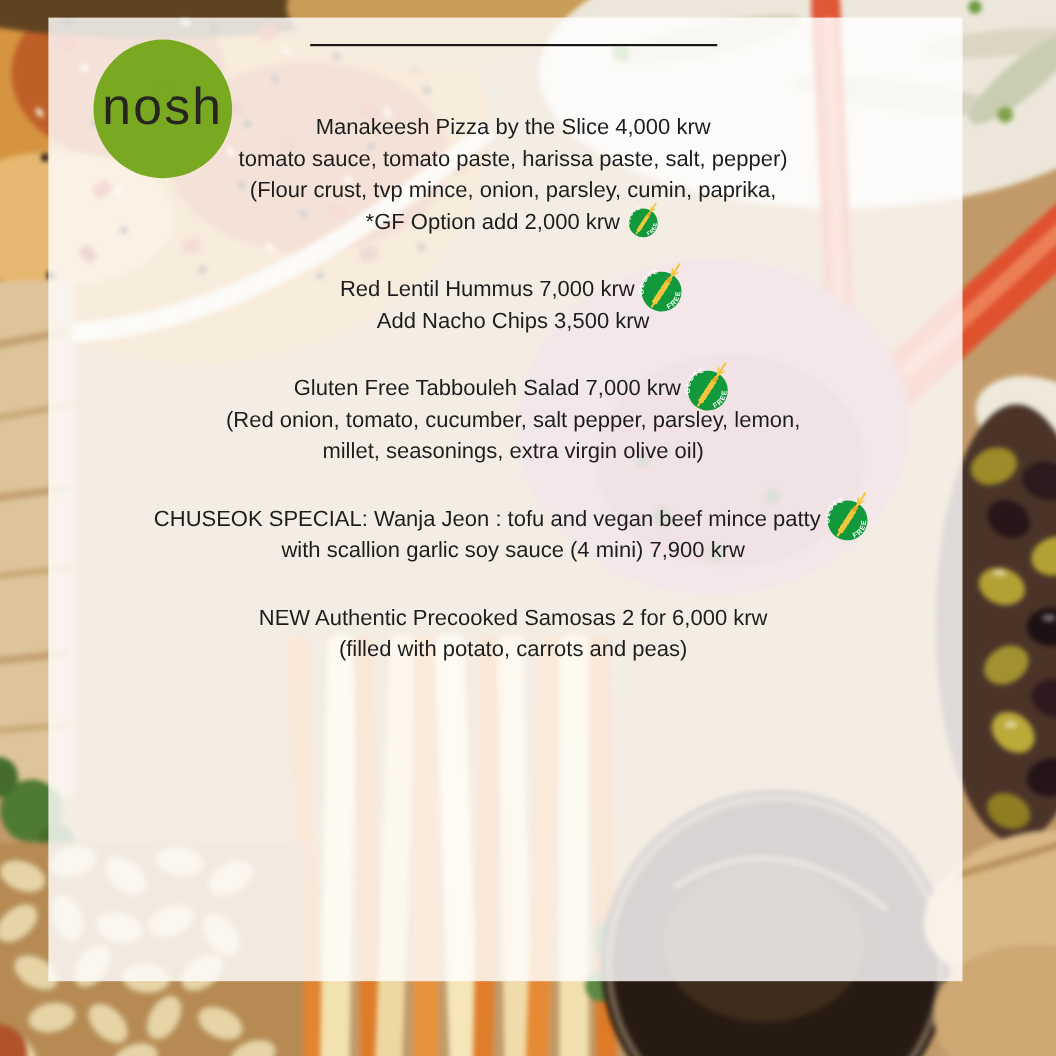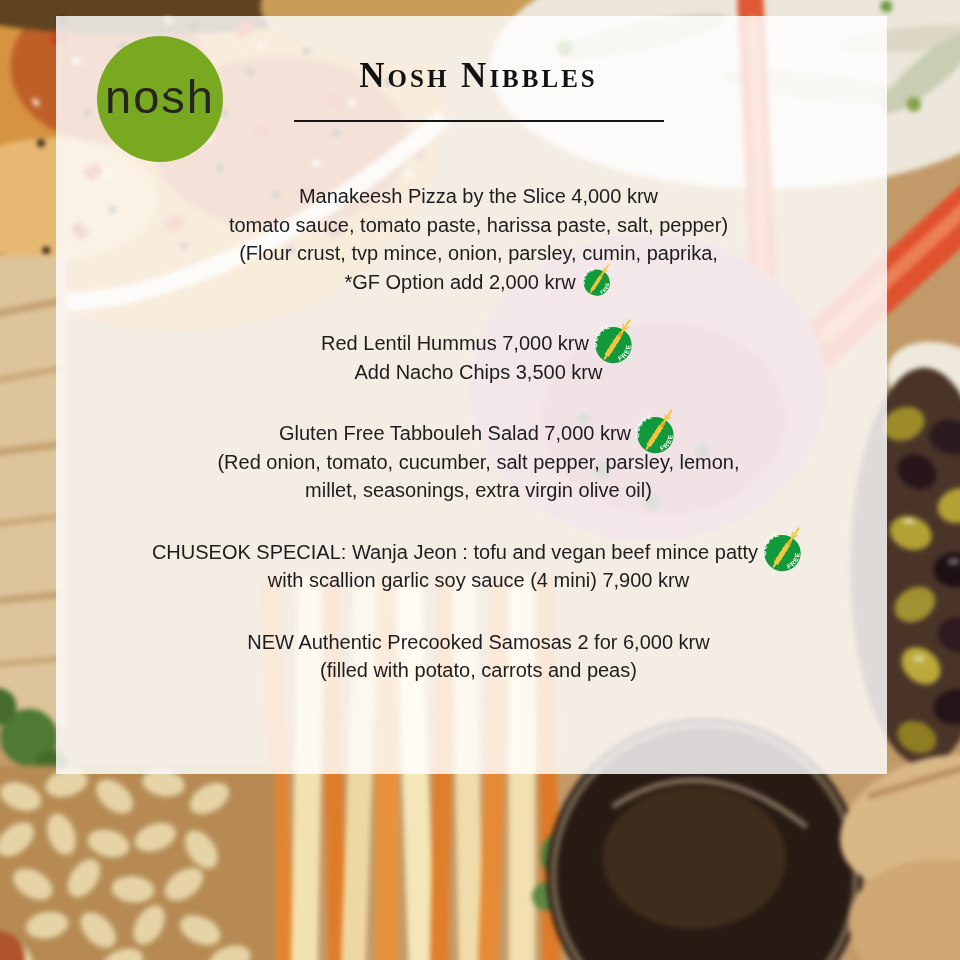--- a/index.html
+++ b/index.html
@@ -4,21 +4,21 @@
 <style>
   html,body{margin:0;padding:0;}
   body{
     width:960px;height:960px;position:relative;overflow:hidden;
     font-family:"Liberation Sans",sans-serif;background:#c29a69;
   }
   .bg-wrap{position:absolute;inset:0;}
   .bg-svg{position:absolute;left:-10px;top:-10px;width:980px;height:980px;filter:blur(2.5px);}
   
   .panel{
-    position:absolute;left:56px;top:16px;width:831px;height:758px;
+    position:absolute;left:44px;top:16px;width:831px;height:876px;
     background:rgba(255,255,255,0.82);
   }
   .content{position:relative;transform:translateX(7px);}
   
   .logo{
     position:absolute;left:41px;top:20px;width:126px;height:126px;border-radius:50%;
     display:flex;align-items:center;justify-content:center;z-index:3;
   }
   .logo-text{
     font-family:"Liberation Sans",sans-serif;font-weight:300;font-size:47px;
@@ -253,21 +253,20 @@
     </symbol>
   </defs>
 </svg>
 
 <div class="panel">
   <div class="logo" style="background:#79a821">
     <span class="logo-text">nosh</span>
     <span class="logo-bite" style="background:#79a821"></span>
   </div>
   <div class="content">
-    <div class="title">Nosh Nibbles</div>
     <div class="divider"></div>
     <div class="menu">
         <div class="menu-item">
           <div class="menu-line">
             <span>Manakeesh Pizza by the Slice 4,000 krw</span>
           </div>
           <div class="menu-line">
             <span>tomato sauce, tomato paste, harissa paste, salt, pepper)</span>
           </div>
           <div class="menu-line">

